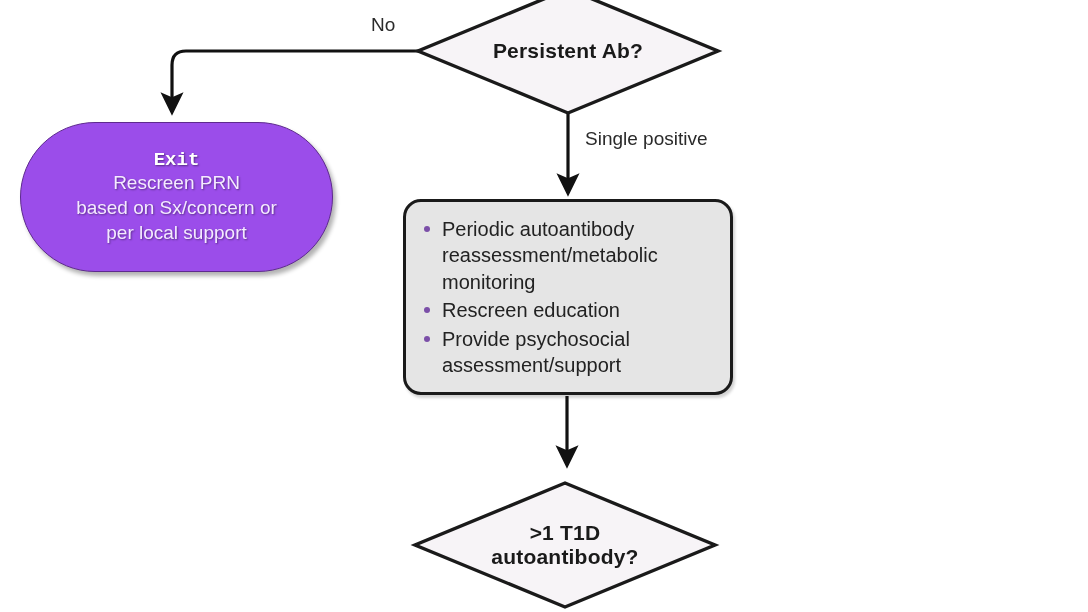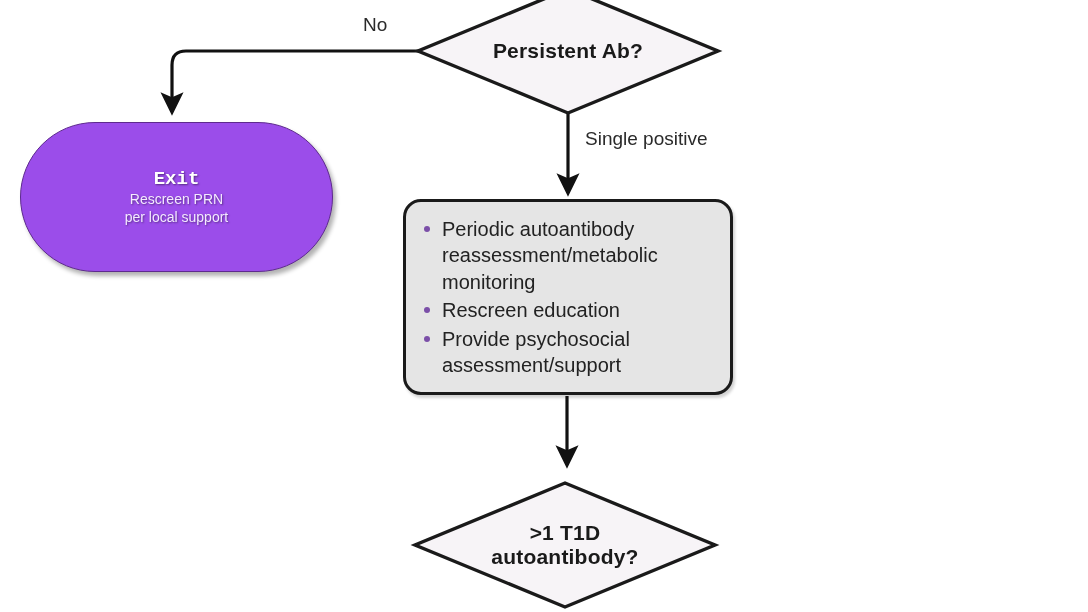--- a/index.html
+++ b/index.html
@@ -75,21 +75,21 @@
   #exit-node .exit-title {
     color: #ffffff;
     font-weight: bold;
     font-size: 19px;
     line-height: 1.18;
     text-shadow: 1px 1px 2px rgba(0,0,0,0.45);
     font-family: Liberation Mono, monospace;
   }
   #exit-node .exit-line {
     color: #f4eaff;
-    font-size: 14px;
+    font-size: 19px;
     line-height: 1.30;
     text-shadow: 1px 1px 2px rgba(0,0,0,0.40);
     white-space: nowrap;
   }
 
   
   #process-node {
     position: absolute;
     left: 403px;
     top: 199px;
@@ -127,21 +127,21 @@
   }
 
   
   .edge-label {
     position: absolute;
     font-size: 19px;
     color: #2a2a2a;
     white-space: nowrap;
   }
   #label-no {
-    left: 363px;
+    left: 371px;
     top: 14px;
   }
   #label-single-positive {
     left: 585px;
     top: 128px;
   }
 </style>
 </head>
 <body>
 
@@ -166,20 +166,21 @@
       <polygon points="150,0 300,62 150,124 0,62" fill="#f7f4f7" stroke="#1a1a1a" stroke-width="3.4" stroke-linejoin="miter"></polygon>
     </svg>
     <div class="diamond-label">Persistent Ab?</div>
   </div>
 
   <div class="edge-label" id="label-no">No</div>
 
   <div id="exit-node">
     <div class="exit-title">Exit</div>
     <div class="exit-line">Rescreen PRN</div>
+    <div class="exit-line">based on Sx/concern or</div>
     <div class="exit-line">per local support</div>
   </div>
 
   <div class="edge-label" id="label-single-positive">Single positive</div>
 
   <div id="process-node">
     <ul>
       <li>
         <span class="bullet"></span>
         <span>Periodic autoantibody reassessment/metabolic monitoring</span>

